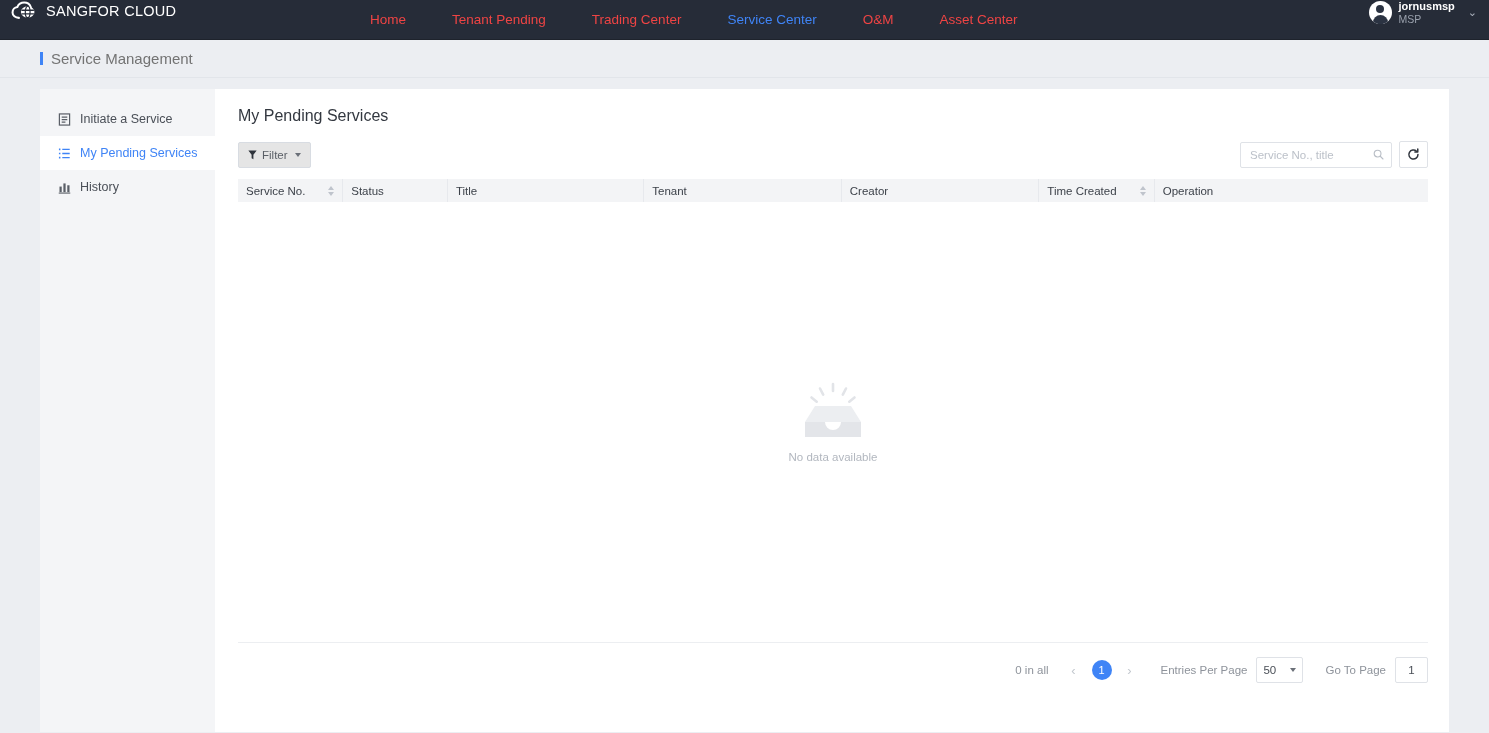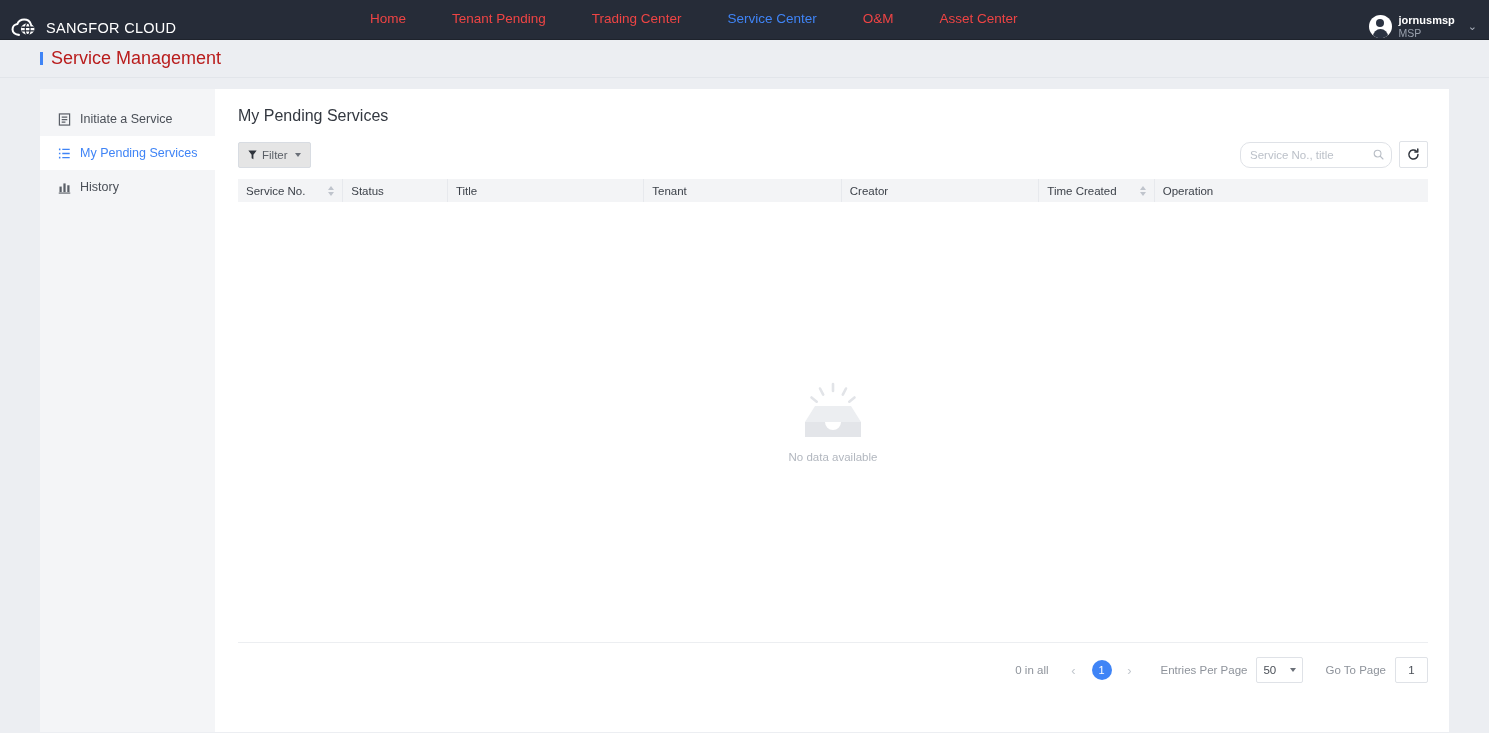--- a/index.html
+++ b/index.html
@@ -9,21 +9,21 @@
     background: #eceef2;
     font-family: "Liberation Sans", sans-serif;
     overflow: hidden;
   }
 
   
   .topbar {
     height: 40px;
     background: #262c38;
     display: flex;
-    align-items: flex-end;
+    align-items: flex-start;
     position: relative;
     border-bottom: 1px solid #1e232c;
   }
   .brand {
     display: flex; align-items: center;
     padding-left: 10px;
     gap: 8px;
   }
   .brand-logo { width: 28px; height: 22px; display: block; }
   .brand-text {
@@ -93,21 +93,21 @@
     align-items: center;
     padding-left: 40px;
     border-bottom: 1px solid #e2e5ea;
   }
   .crumbbar .accent {
     width: 3px; height: 13px;
     background: #3f84f6;
     margin-right: 8px;
     display: inline-block;
   }
-  .crumbtext { font-size: 18px; color: #b91c1c; }
+  .crumbtext { font-size: 15px; color: #737373; }
 
   
   .shell {
     display: flex;
     padding: 11px 40px 0 40px;
     height: 654px;
   }
   .sidebar {
     width: 175px;
     background: #f4f5f7;
@@ -169,21 +169,21 @@
     width: 0; height: 0;
     border-left: 3.5px solid transparent;
     border-right: 3.5px solid transparent;
     border-top: 4px solid #6b7078;
     margin-left: 2px;
   }
   .tools-right { display: flex; align-items: center; gap: 7px; }
   .searchwrap {
     width: 152px; height: 26px;
     border: 1px solid #dfe2e7;
-    border-radius: 10px;
+    border-radius: 2px;
     display: flex;
     align-items: center;
     padding: 0 7px;
     background: #fff;
   }
   .searchwrap input {
     border: 0; outline: 0;
     flex: 1;
     font-size: 11.5px;
     color: #5b606a;

